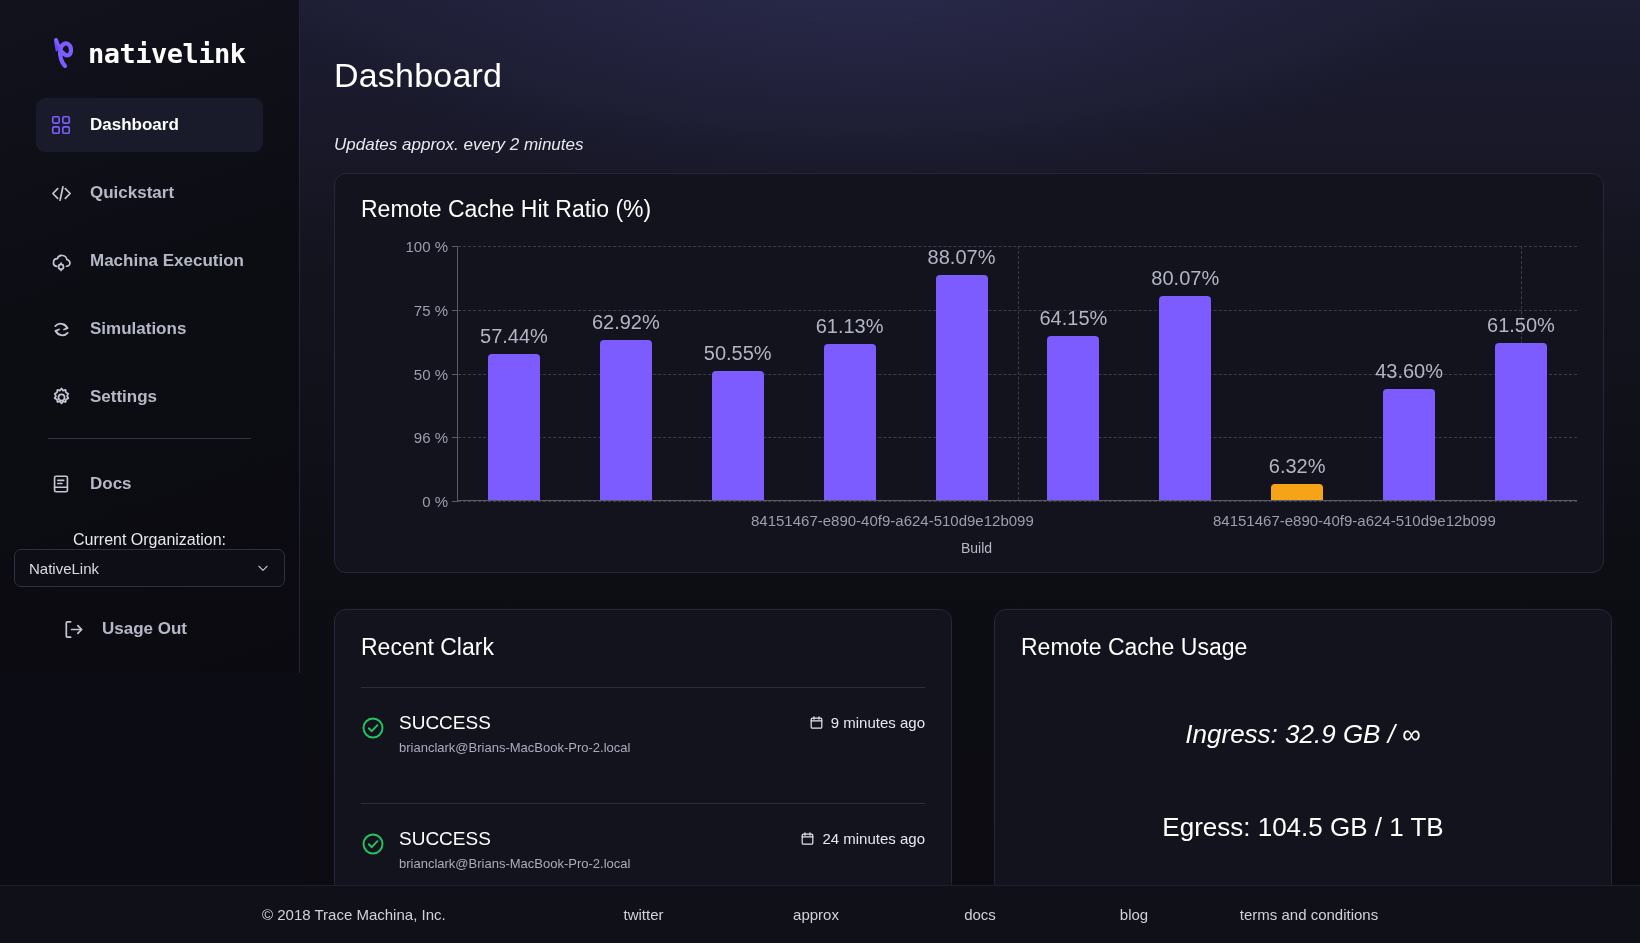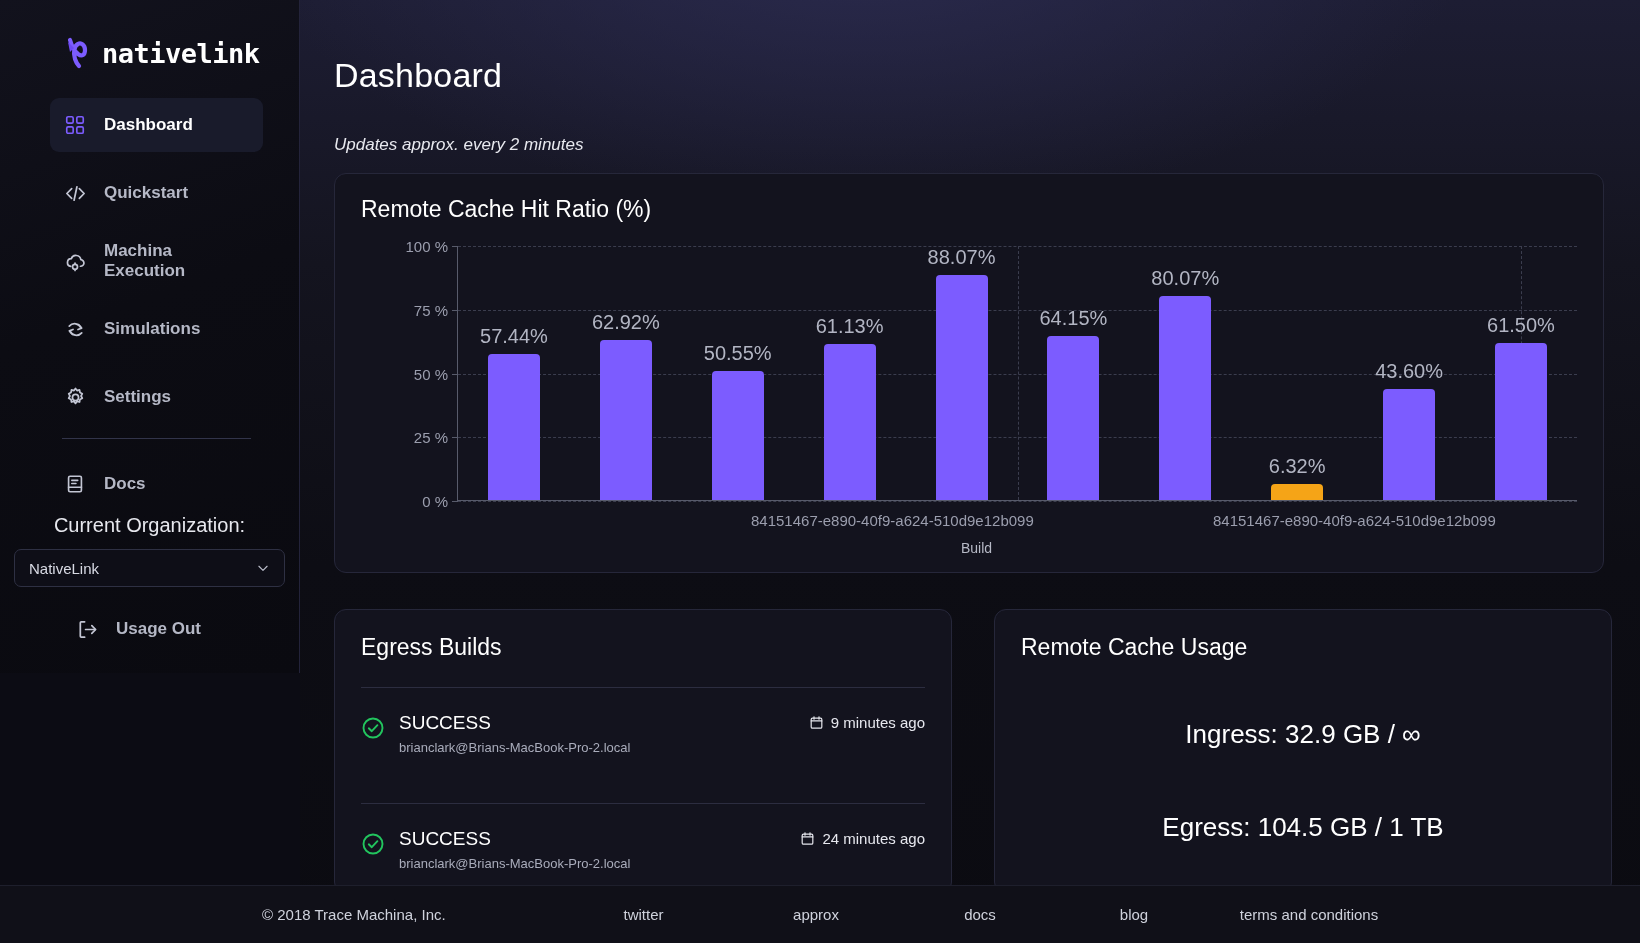--- a/index.html
+++ b/index.html
@@ -10,21 +10,21 @@
     overflow: hidden;
   }
   #app { position: relative; width: 1640px; height: 943px; display: flex; }
 
   
   .sidebar {
     width: 300px; height: 673px; flex: 0 0 300px;
     background: linear-gradient(160deg, #12121d 0%, #0c0c13 45%, #0a0a10 100%);
     border-right: 1px solid #23233a;
     position: relative;
-    padding: 0 0 0 14px;
+    padding: 0 0 0 0;
   }
   .brand { display: flex; align-items: center; gap: 10px; padding: 36px 0 0 48px; }
   .brand-mark { width: 30px; height: 34px; position: relative; flex: 0 0 30px; }
   .brand-name { font-size: 27px; font-weight: 700; color: #ffffff;
     font-family: "DejaVu Sans Mono", monospace; letter-spacing: -0.5px; }
 
   .nav { margin-top: 28px; padding: 0 36px; }
   .nav-item {
     display: flex; align-items: center; gap: 16px;
     height: 54px; padding: 0 12px; border-radius: 9px;
@@ -36,21 +36,21 @@
   .nav-ico { width: 26px; height: 26px; display: flex; align-items: center; justify-content: center; flex: 0 0 26px; }
   .nav-ico svg { stroke: #c3c6d4; fill: none; stroke-width: 1.8; }
   .nav-sep { height: 1px; background: #32344a; margin: 8px 12px 18px 12px; }
 
   .user-block { padding: 42px 48px 0 48px; }
   .user-name { font-size: 20px; color: #f2f3f7; font-weight: 400; }
   .signout { display: flex; align-items: center; gap: 16px; margin-top: 26px; padding-left: 12px;
     color: #b5b8c6; font-size: 17px; font-weight: 600; cursor: pointer; }
 
   .org-block { position: absolute; left: 14px; right: 14px; bottom: 86px; }
-  .org-label { text-align: center; font-size: 20px; color: #e7e8ee; margin-bottom: 12px; }
+  .org-label { text-align: center; font-size: 16px; color: #e7e8ee; }
   .org-select {
     height: 38px; border: 1px solid #2e3043; border-radius: 7px;
     background: #0e0e17; display: flex; align-items: center; justify-content: space-between;
     padding: 0 14px; color: #d8dae4; font-size: 15px; cursor: pointer;
   }
   .chev { width: 14px; height: 14px; }
 
   
   .main {
     flex: 1 1 auto; height: 943px; position: relative; overflow: hidden;
@@ -96,21 +96,21 @@
   .build-row { display: flex; align-items: flex-start; padding: 24px 0 22px 0; position: relative; }
   .build-left { display: flex; align-items: flex-start; gap: 14px; }
   .chk { width: 24px; height: 24px; flex: 0 0 24px; margin-top: 4px; }
   .b-status { font-size: 19px; color: #ffffff; }
   .b-host { font-size: 13px; color: #a9acbb; margin-top: 6px; }
   .build-time { position: absolute; right: 0; top: 26px; display: flex; align-items: center; gap: 7px;
                 font-size: 15px; color: #e6e7ee; }
   .cal { width: 15px; height: 15px; flex: 0 0 15px; }
 
   .usage-line { text-align: center; font-size: 26px; color: #ffffff; font-weight: 400; }
-  .usage-1 { margin-top: 58px; }
+  .usage-1 { margin-top: 58px; font-style: italic; }
   .usage-2 { margin-top: 62px; }
 
   
   .footer {
     position: absolute; left: 0; bottom: 0; width: 1640px; height: 58px;
     background: #101018; border-top: 1px solid #1e1f2c;
     display: flex; align-items: center; z-index: 20;
   }
   .footer-copy { position: absolute; left: 262px; font-size: 15px; color: #cfd2dc; }
   .footer-links { position: absolute; left: 556px; display: flex; }
@@ -239,21 +239,21 @@
     <div class="page-sub">Updates approx. every 2 minutes</div>
 
     <div class="card chart-card">
       <div class="card-title">Remote Cache Hit Ratio (%)</div>
       <div class="chart">
         <div class="plot" id="plot">
             <div class="grid-h" style="top: 255px;"></div>
             <div class="ytick" style="top: 255px;">0 %</div>
             <div class="ytick-mark" style="top: 255px;"></div>
             <div class="grid-h" style="top: 191.25px;"></div>
-            <div class="ytick" style="top: 191.25px;">25 %</div>
+            <div class="ytick" style="top: 191.25px;">96 %</div>
             <div class="ytick-mark" style="top: 191.25px;"></div>
             <div class="grid-h" style="top: 127.5px;"></div>
             <div class="ytick" style="top: 127.5px;">50 %</div>
             <div class="ytick-mark" style="top: 127.5px;"></div>
             <div class="grid-h" style="top: 63.75px;"></div>
             <div class="ytick" style="top: 63.75px;">75 %</div>
             <div class="ytick-mark" style="top: 63.75px;"></div>
             <div class="grid-h" style="top: 0px;"></div>
             <div class="ytick" style="top: 0px;">100 %</div>
             <div class="ytick-mark" style="top: 0px;"></div>
@@ -306,21 +306,21 @@
             <div class="xlabel" style="left: 390px; top: 272px;">84151467-e890-40f9-a624-510d9e12b099</div>
             <div class="xlabel" style="left: 852px; top: 272px;">84151467-e890-40f9-a624-510d9e12b099</div>
           </div>
         <div class="xtitle" id="xtitle" style="left: 600px; top: 300px;">Build</div>
       </div>
     </div>
 
     <div class="bottom-row">
 
       <div class="card builds-card">
-        <div class="card-title">Egress Builds</div>
+        <div class="card-title">Recent Clark</div>
         <div class="card-hr"></div>
 
         <div class="build-row">
           <div class="build-left">
             <span class="chk">
               <svg viewBox="0 0 24 24" width="24" height="24" fill="none" stroke="#22c55e" stroke-width="1.9" stroke-linecap="round" stroke-linejoin="round">
                 <circle cx="12" cy="12" r="9.5"></circle>
                   <polyline points="7.8,12.3 10.8,15.2 16.4,9.2"></polyline>
               </svg>
             </span>

